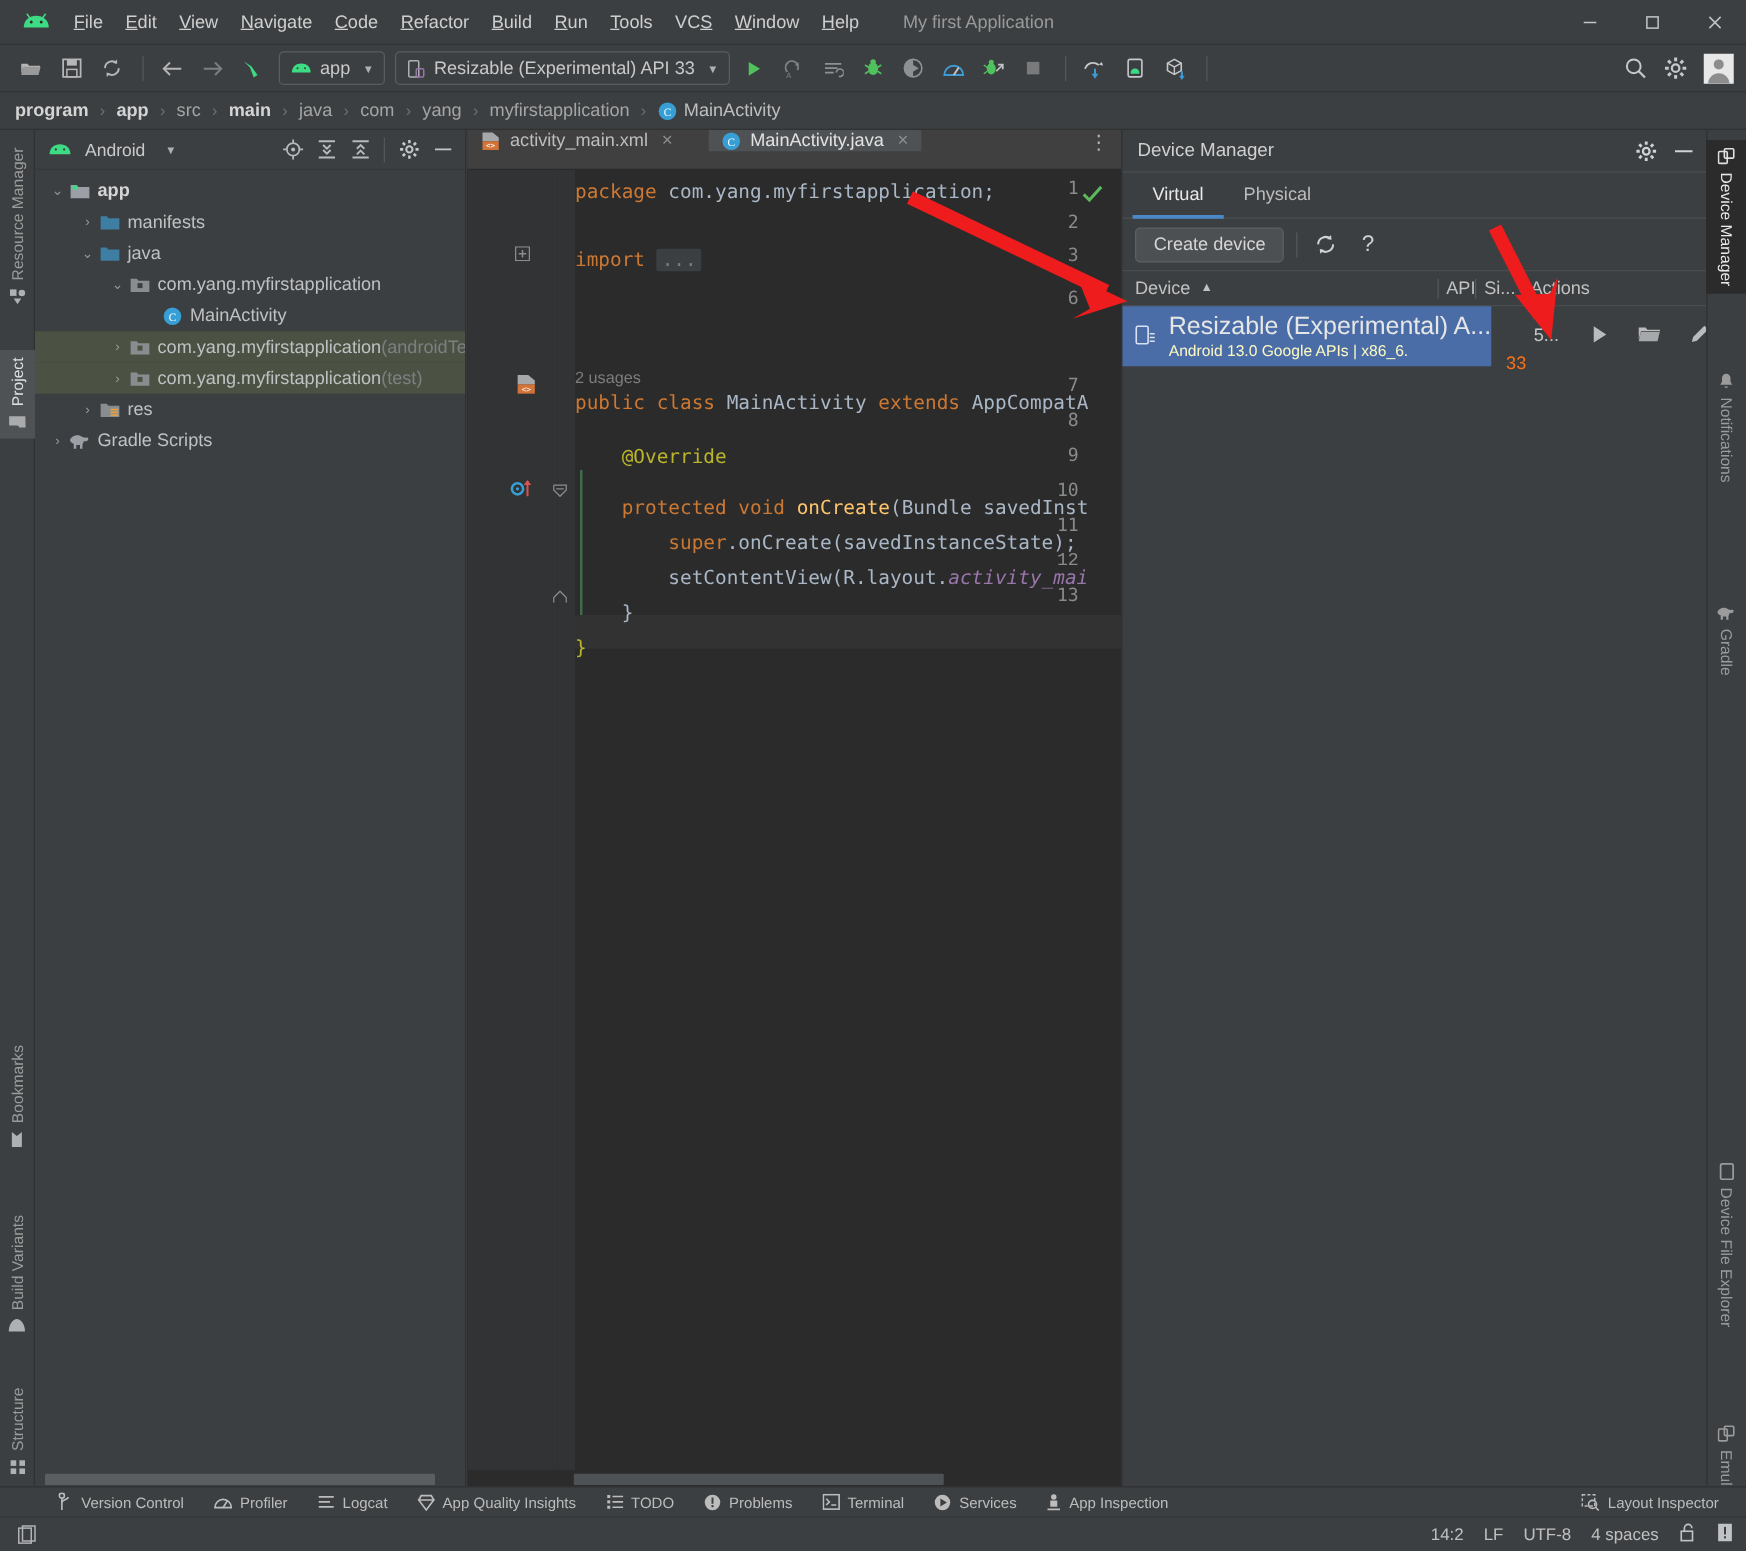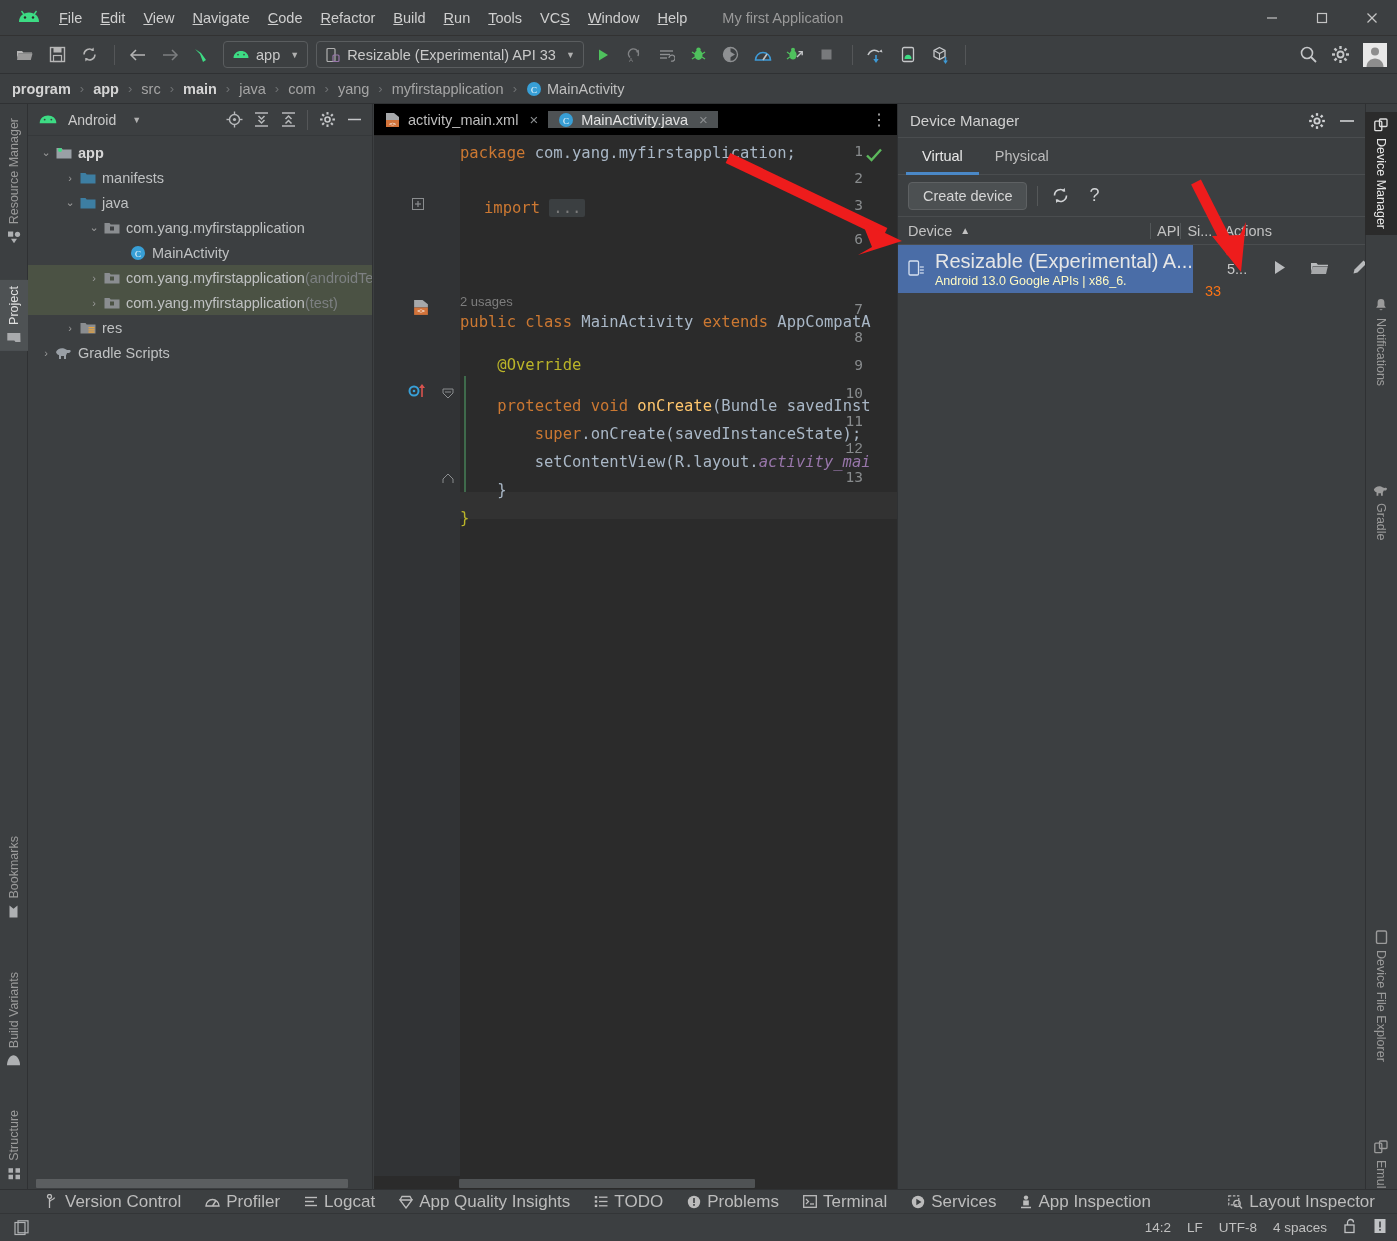--- a/index.html
+++ b/index.html
@@ -123,22 +123,22 @@
     position: absolute; left: 0; right: 0; bottom: 0; height: 13px; background: #3c3f41;
   }
   .hscroll-left .thumb { position:absolute; left: 8px; top: 3px; width: 312px; height: 9px; background: #5b5e60; border-radius:1px; }
 
   
   .editor {
     position: absolute; top: 104px; left: 374px; right: 500px; bottom: 52px;
     background: #2b2b2b;
   }
   .tabbar {
-    height: 32px; background: #000000; display: flex; align-items: center;
-    border-bottom: 1px solid #2b2b2b; position: relative;
+    height: 32px; background: #404040; display: flex; align-items: flex-start;
+    border-bottom: 1px solid #2b2b2b; position: relative; gap: 19px;
   }
   .etab {
     display: flex; align-items: center; gap: 7px; padding: 0 10px;
     font-size: 14.5px; color: #bdbdbd; white-space: nowrap;
   }
   .etab.active { background: #4e5254; color: #e2e2e2; }
   .etab .x { color: #8b8e90; font-size: 15px; margin-left: 4px; }
   .tabbar .tb-more { margin-left: auto; display:flex; align-items:center; padding: 0 10px; color:#b4b4b4; }
   .code-area { position: absolute; top: 32px; left: 0; right: 0; bottom: 13px; background: #2b2b2b; overflow: hidden; }
   .gutter {
@@ -210,21 +210,21 @@
   .dm-row .r-api { flex: 0 0 28px; padding-left: 12px; color:#f97316;margin-top:44px;}
   .dm-row .r-size { flex: 0 0 38px; padding-left: 6px; color:#c8c8c8;}
   .dm-row .r-act { flex: 1; display:flex; align-items:center; gap: 22px; padding-left: 12px;}
 
   
   .toolwin-bar {
     position: absolute; left: 0; bottom: 28px; width: 1397px; height: 24px;
     background: #3c3f41; display: flex; align-items: center;
     border-top: 1px solid #2f3133; padding-left: 34px;
   }
-  .twb-item { display:flex; align-items:center; gap: 6px; font-size: 17px; color: #bcbcbc; padding: 0 12px; white-space:nowrap;}
+  .twb-item { display:flex; align-items:center; gap: 6px; font-size: 12px; color: #bcbcbc; padding: 0 12px; white-space:nowrap;}
   .twb-right { margin-left: auto; display:flex; align-items:center; padding-right: 10px;}
   .statusbar {
     position: absolute; left: 0; bottom: 0; width: 1397px; height: 28px;
     background: #3c3f41; display: flex; align-items: center; padding: 0 10px;
     border-top: 1px solid #333537;
   }
   .sb-right { margin-left: auto; display: flex; align-items: center; gap: 16px; font-size: 13.5px; color: #c0c0c0; }
 
   
   .arrows { position: absolute; inset: 0; pointer-events: none; }
@@ -750,21 +750,21 @@
             <polyline points="1,11 1,7 6,2 11,7 11,11" fill="none" stroke="#8a8d8f" stroke-width="1"></polyline>
           </svg>
       </div>
 
       <div class="fold-line" style="top:240px; height:140px;"></div>
 
       <div class="cur-line" style="top:356px; width:806px;"></div>
 
       <div class="codetext">
         <div class="cl" style="top:4px;"><span class="kw">package</span> com.yang.myfirstapplication;</div>
-        <div class="cl" style="top:59px;margin-left:24px;"><span class="kw">import</span> <span style="background:#3b3f41;padding:0 4px;border-radius:2px;" class="dim">...</span></div>
+        <div class="cl" style="top:59px;"><span class="kw">import</span> <span style="background:#3b3f41;padding:0 4px;border-radius:2px;" class="dim">...</span></div>
         <div class="cl usages" style="top:152px; font-size:13px;">2 usages</div>
         <div class="cl" style="top:173px;"><span class="kw">public class</span> <span class="ident">MainActivity</span> <span class="kw">extends</span> <span class="ident">AppCompatA</span></div>
         <div class="cl" style="top:216px;">    <span class="anno">@Override</span></div>
         <div class="cl" style="top:285px;">        <span class="kw">super</span>.onCreate(savedInstanceState);</div>
         <div class="cl" style="top:257px;">    <span class="kw">protected void</span> <span class="fn">onCreate</span>(<span class="ident">Bundle savedInst</span></div>
         <div class="cl" style="top:313px;">        setContentView(R.layout.<span class="fld">activity_mai</span></div>
         <div class="cl" style="top:341px;">    }</div>
         <div class="cl" style="top:369px;"><span class="anno">}</span></div>
       </div>
 

